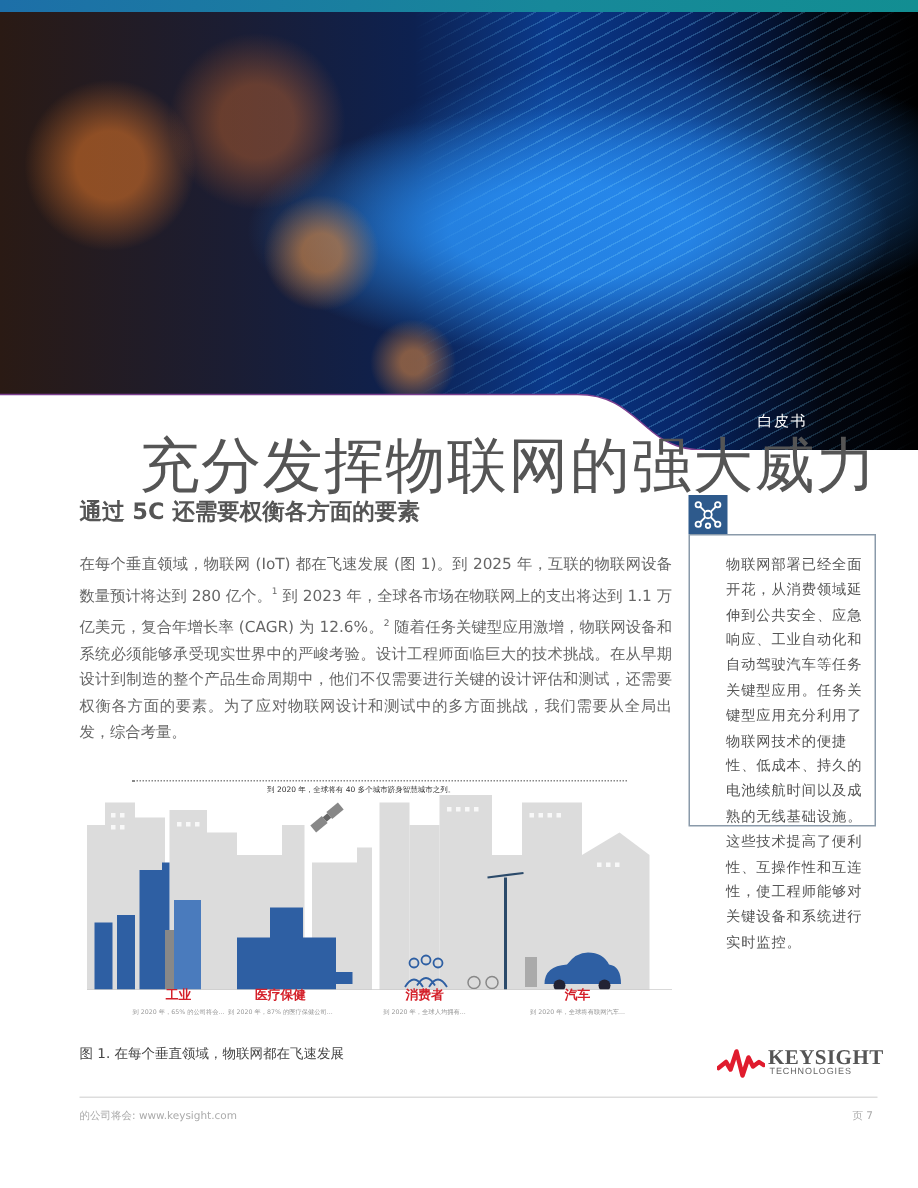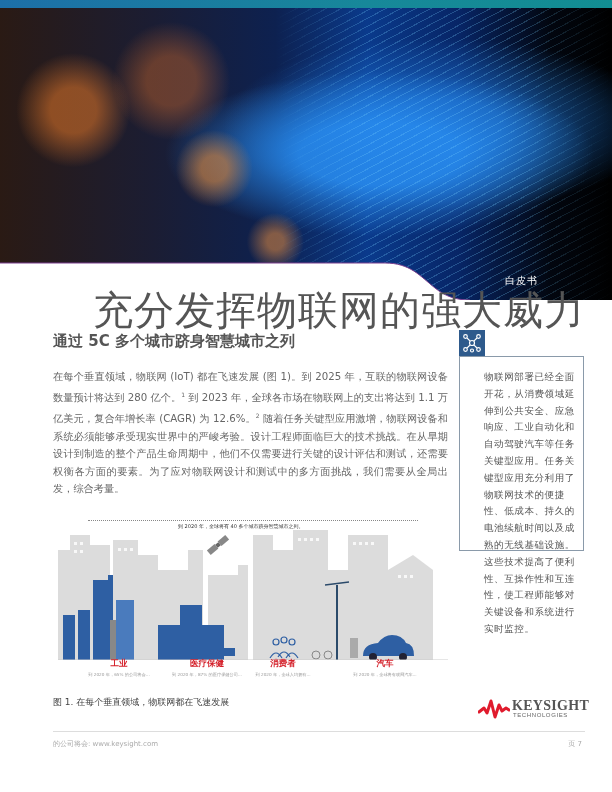--- a/index.html
+++ b/index.html
@@ -63,21 +63,21 @@
 <div class="hero">
   <div class="streaks"></div>
   <svg class="cut" width="612" height="292" viewBox="0 0 612 292">
     <path d="M0 255 L385 255 C 410 255, 420 268, 435 280 C 445 288, 455 292, 470 292 L0 292 Z" fill="#ffffff"></path>
     <path d="M0 255 L385 255 C 410 255, 420 268, 435 280 C 445 288, 455 292, 470 292" fill="none" stroke="#7a3e8e" stroke-width="1"></path>
   </svg>
 </div>
 <div class="hero-label">白皮书</div>
 
 <h1 class="title">充分发挥物联网的强大威力</h1>
-<h2 class="subtitle">通过 5C 多个城市跻身智慧城市之列</h2>
+<h2 class="subtitle">通过 5C 还需要权衡各方面的要素</h2>
 
 <div class="body-text">
   <span>在每个垂直领域，物联网 (IoT) 都在飞速发展 (图 1)。到 2025 年，互联的物联网设备数量预计将达到 280 亿个。</span><sup>1</sup><span> 到 2023 年，全球各市场在物联网上的支出将达到 1.1 万亿美元，复合年增长率 (CAGR) 为 12.6%。</span><sup>2</sup><span> 随着任务关键型应用激增，物联网设备和系统必须能够承受现实世界中的严峻考验。设计工程师面临巨大的技术挑战。在从早期设计到制造的整个产品生命周期中，他们不仅需要进行关键的设计评估和测试，还需要权衡各方面的要素。为了应对物联网设计和测试中的多方面挑战，我们需要从全局出发，综合考量。</span>
 </div>
 
 <div class="side-icon">
   <svg width="20" height="20" viewBox="0 0 20 20">
     <g stroke="#ffffff" stroke-width="1.2" fill="none">
       <circle cx="10" cy="10" r="2.5"></circle>
       <circle cx="3.5" cy="3.5" r="1.8"></circle>
@@ -183,21 +183,21 @@
       <circle cx="315" cy="127" r="4" fill="#223"></circle>
         <circle cx="345" cy="127" r="4" fill="#223"></circle>
     </g>
     <line x1="0" y1="130" x2="390" y2="130" stroke="#ccc" stroke-width="1"></line>
   </svg>
 
   <div class="cat" style="left:16px;">
     <div class="cat-label">工业</div>
     <div class="cat-cap">到 2020 年，65% 的公司将会...</div>
   </div>
-  <div class="cat" style="left:104px;">
+  <div class="cat" style="left:84px;">
     <div class="cat-label">医疗保健</div>
     <div class="cat-cap">到 2020 年，87% 的医疗保健公司...</div>
   </div>
   <div class="cat" style="left:180px;">
     <div class="cat-label">消费者</div>
     <div class="cat-cap">到 2020 年，全球人均拥有...</div>
   </div>
   <div class="cat" style="left:282px;">
     <div class="cat-label">汽车</div>
     <div class="cat-cap">到 2020 年，全球将有联网汽车...</div>

